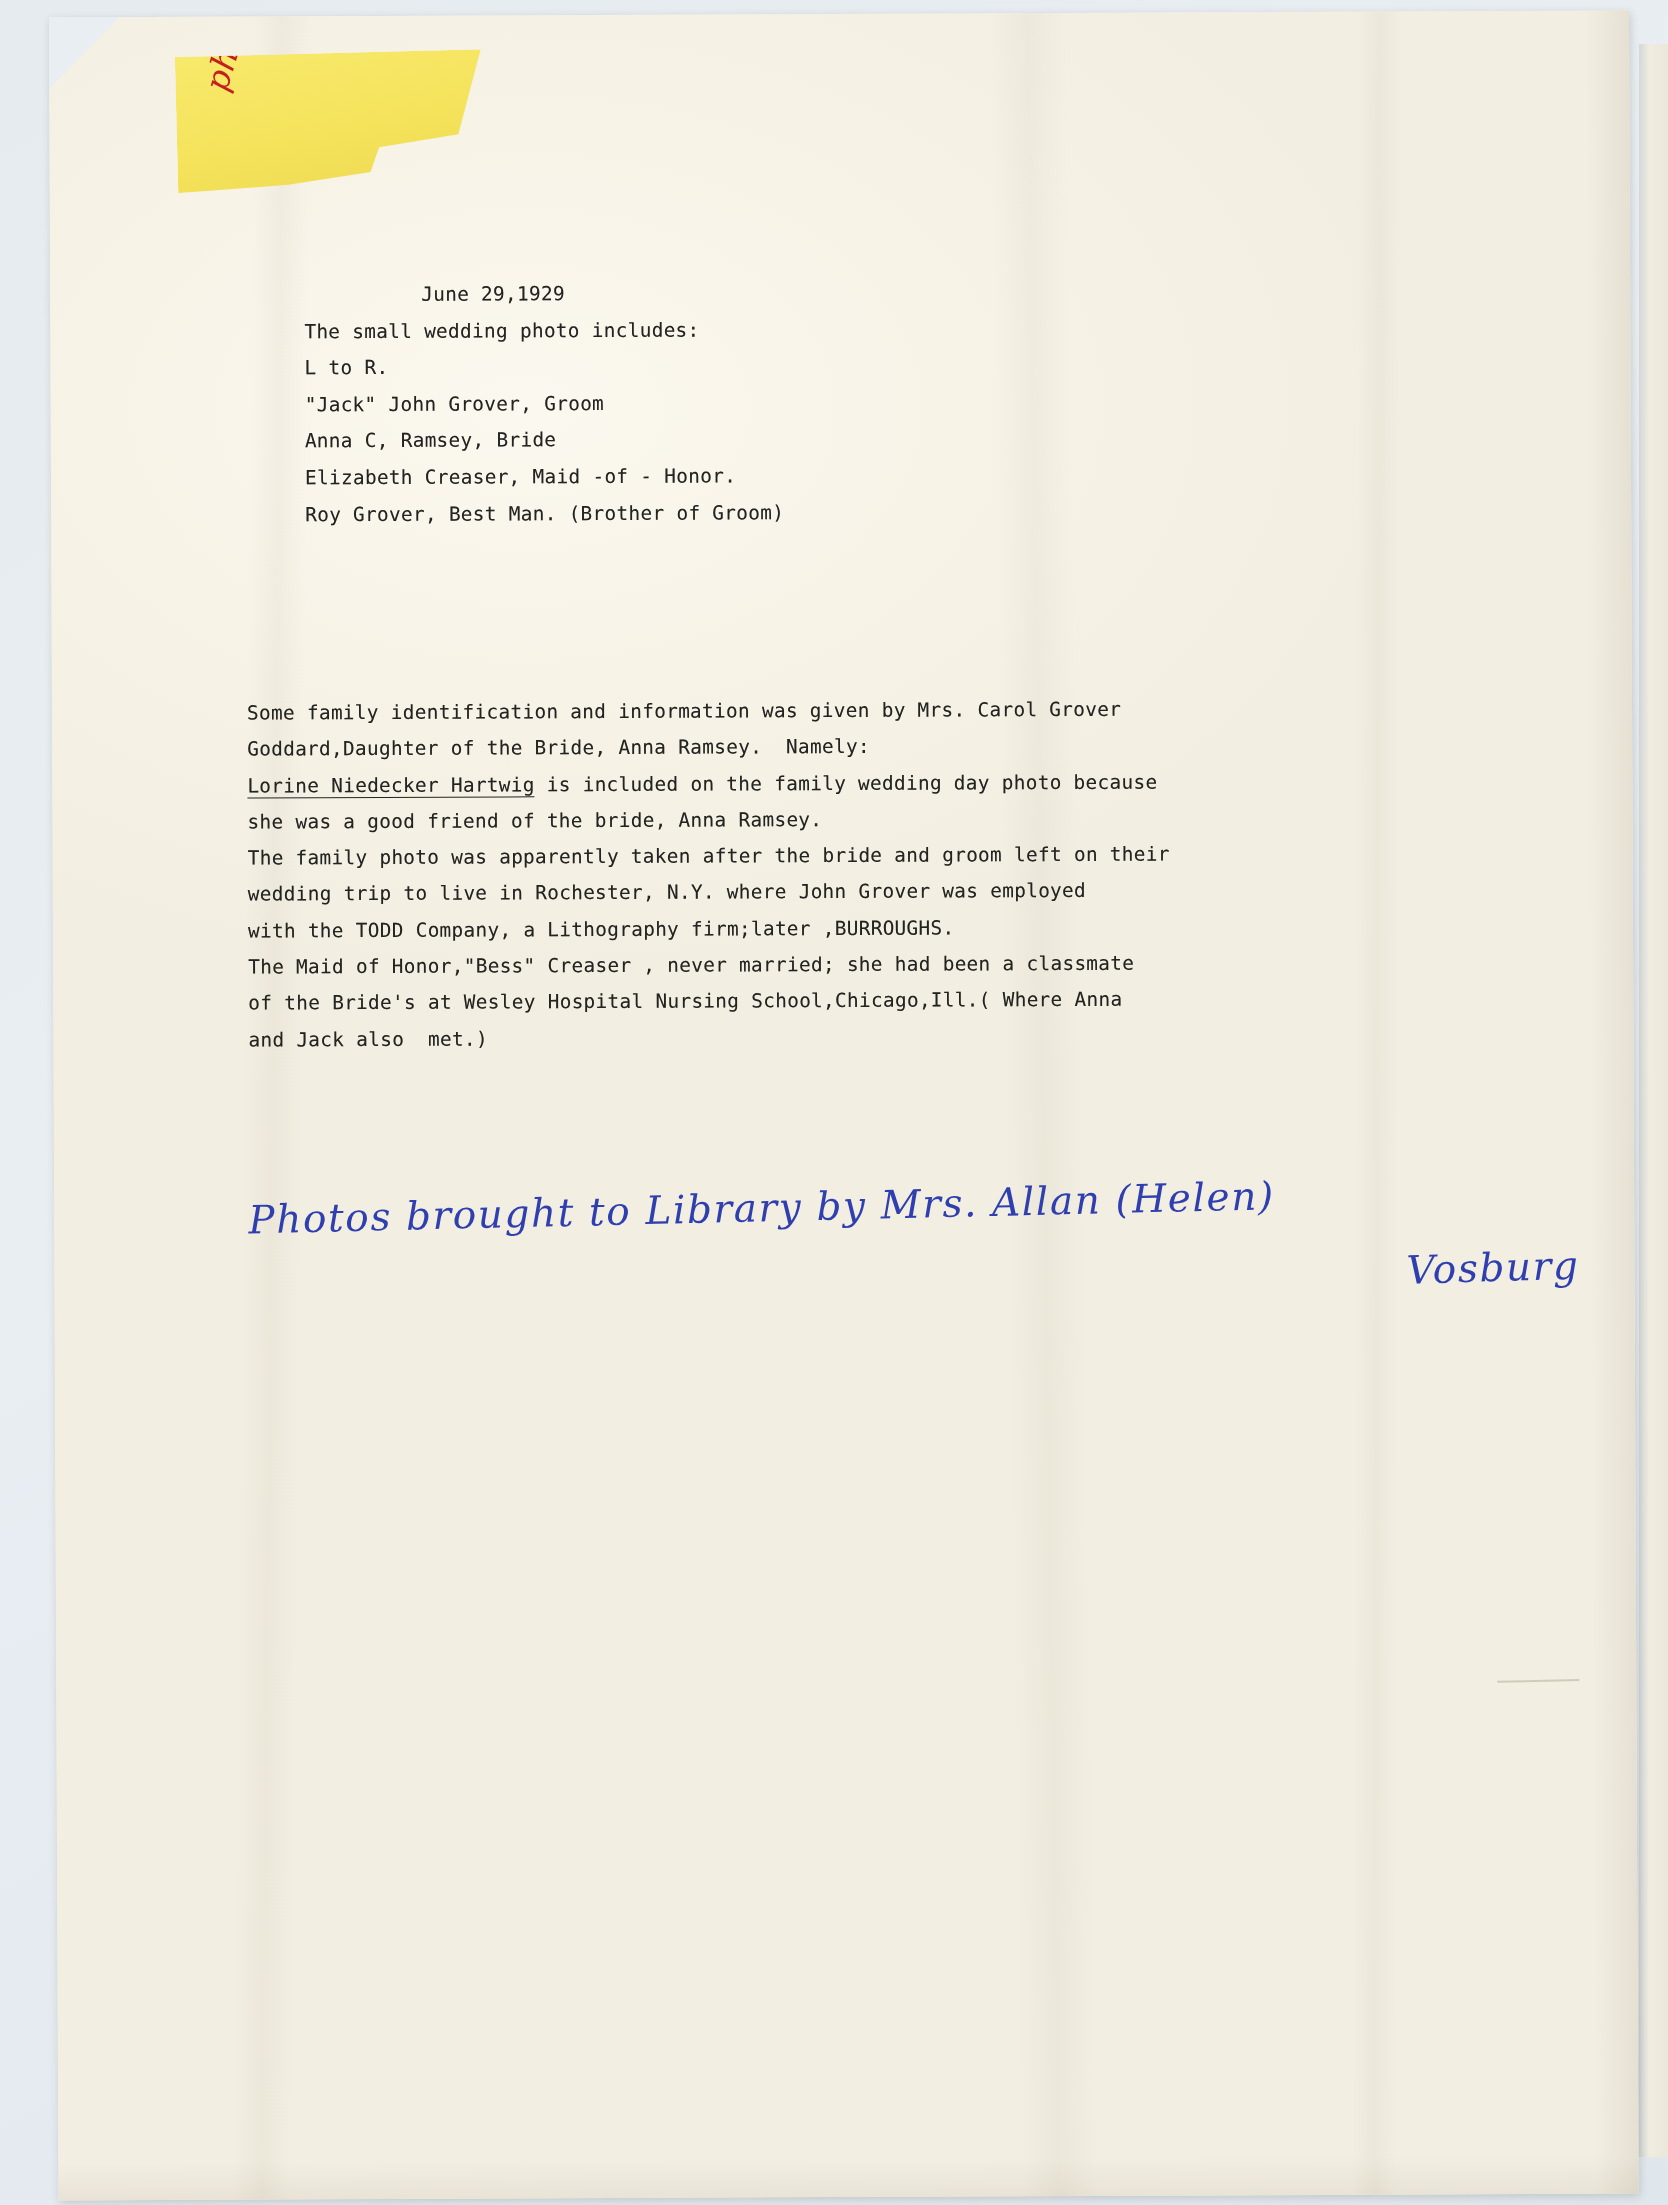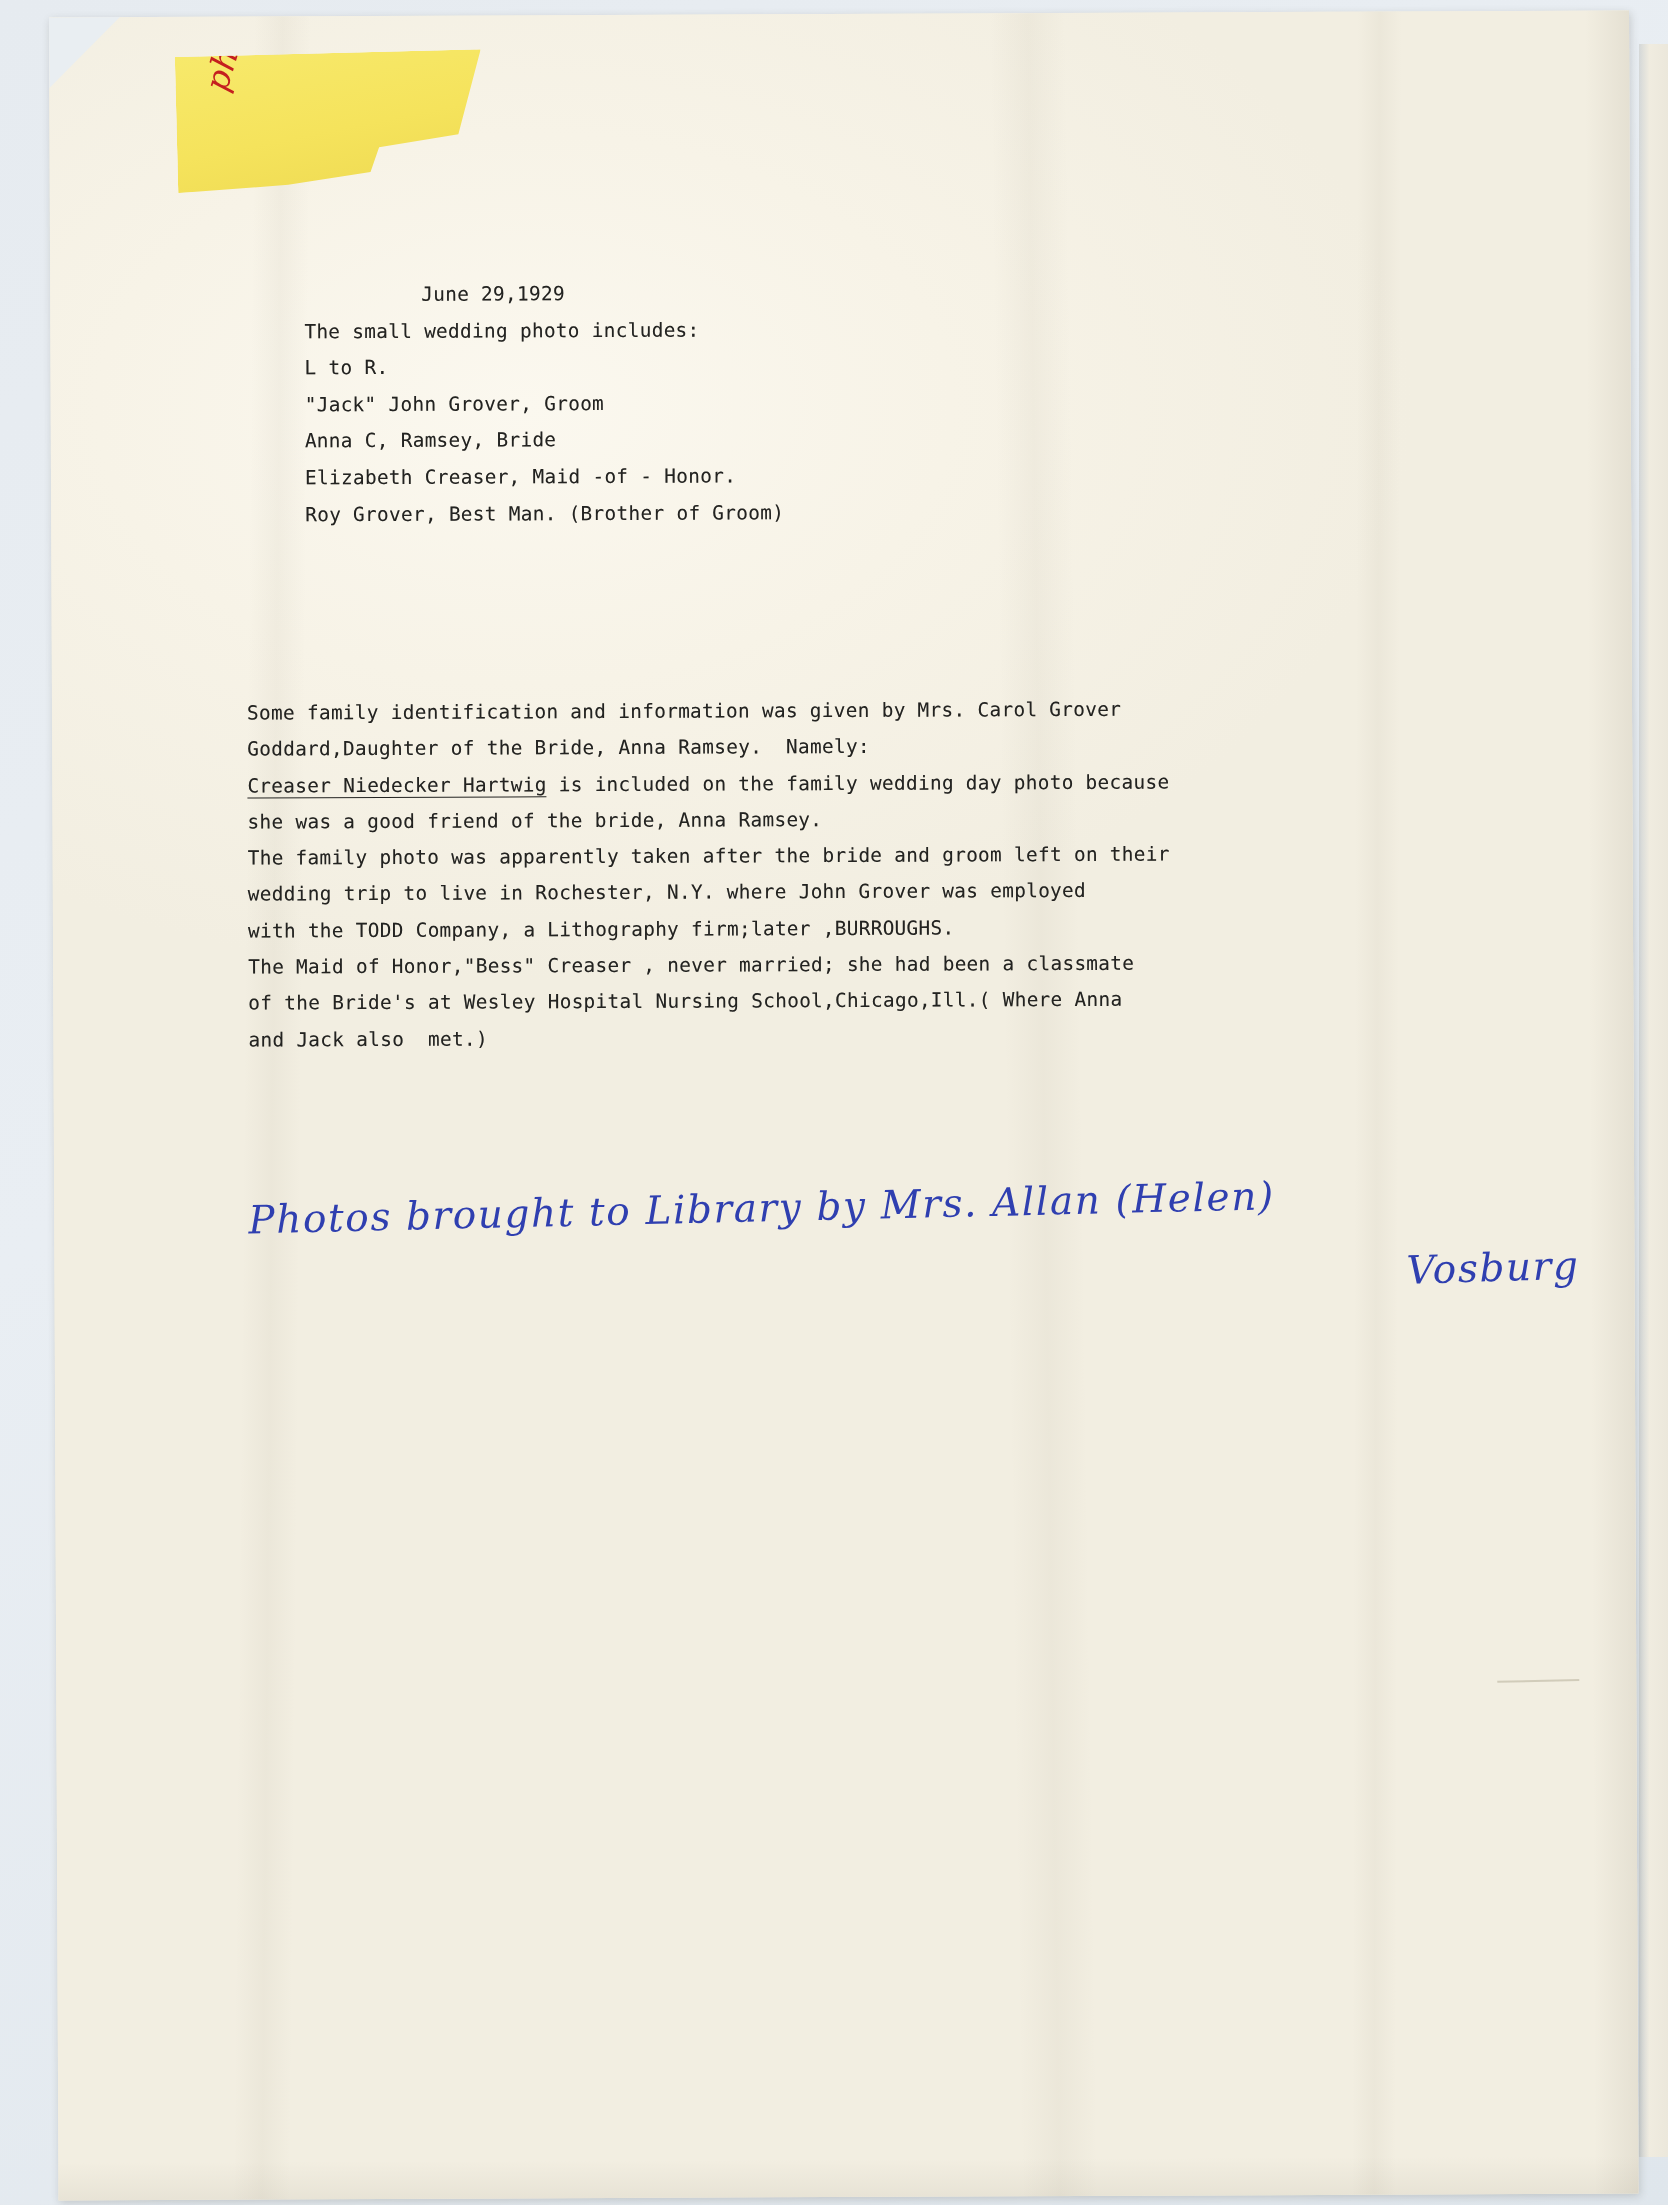--- a/index.html
+++ b/index.html
@@ -171,21 +171,21 @@
       <div class="typed">L to R.</div>
       <div class="typed">"Jack" John Grover, Groom</div>
       <div class="typed">Anna C, Ramsey, Bride</div>
       <div class="typed">Elizabeth Creaser, Maid -of - Honor.</div>
       <div class="typed">Roy Grover, Best Man. (Brother of Groom)</div>
     </div>
 
     <div id="typed-block-2">
       <div class="typed">Some family identification and information was given by Mrs. Carol Grover</div>
       <div class="typed">Goddard,Daughter of the Bride, Anna Ramsey.  Namely:</div>
-      <div class="typed"><span class="underline-name">Creaser Niedecker Hartwig</span><span> is included on the family wedding day photo because</span></div>
+      <div class="typed"><span class="underline-name">Lorine Niedecker Hartwig</span><span> is included on the family wedding day photo because</span></div>
       <div class="typed">she was a good friend of the bride, Anna Ramsey.</div>
       <div class="typed">The family photo was apparently taken after the bride and groom left on their</div>
       <div class="typed">wedding trip to live in Rochester, N.Y. where John Grover was employed</div>
       <div class="typed">with the TODD Company, a Lithography firm;later ,BURROUGHS.</div>
       <div class="typed">The Maid of Honor,"Bess" Creaser , never married; she had been a classmate</div>
       <div class="typed">of the Bride's at Wesley Hospital Nursing School,Chicago,Ill.( Where Anna</div>
       <div class="typed">and Jack also  met.)</div>
     </div>
 
     <div class="handwritten" id="handwriting-line-1">Photos brought to Library by Mrs. Allan (Helen)</div>

